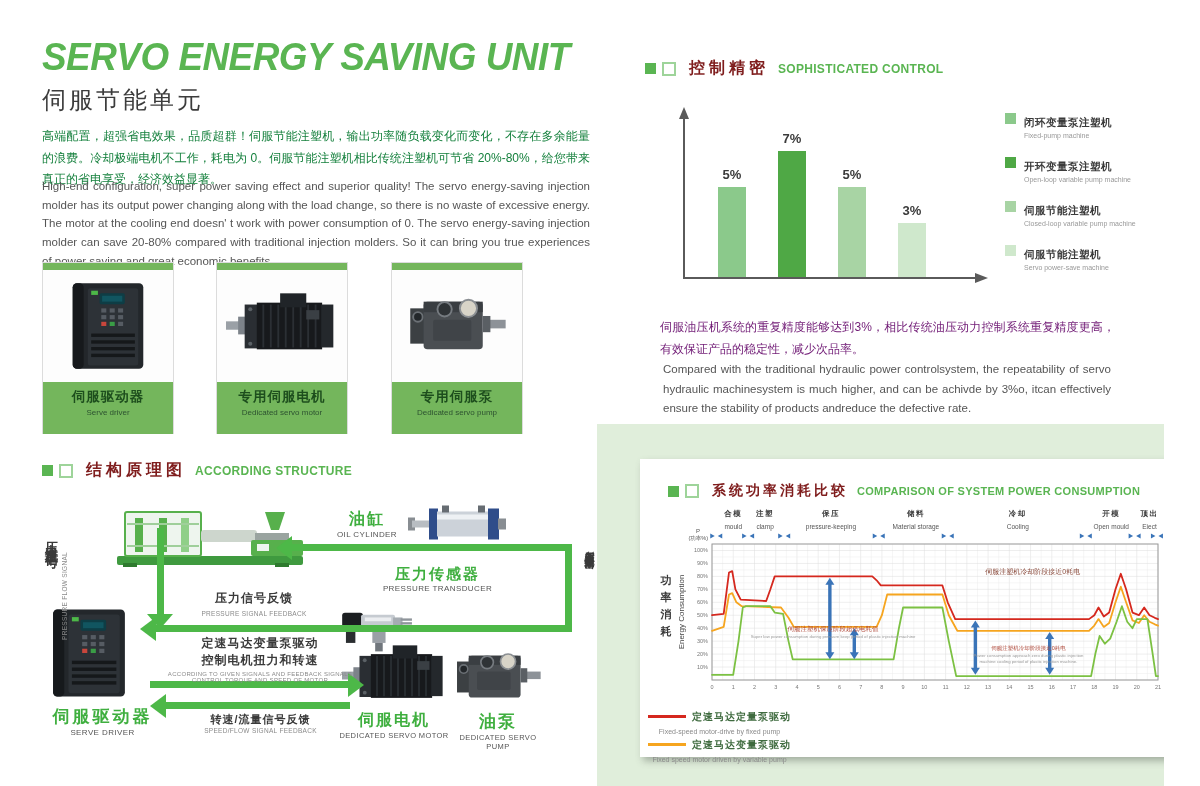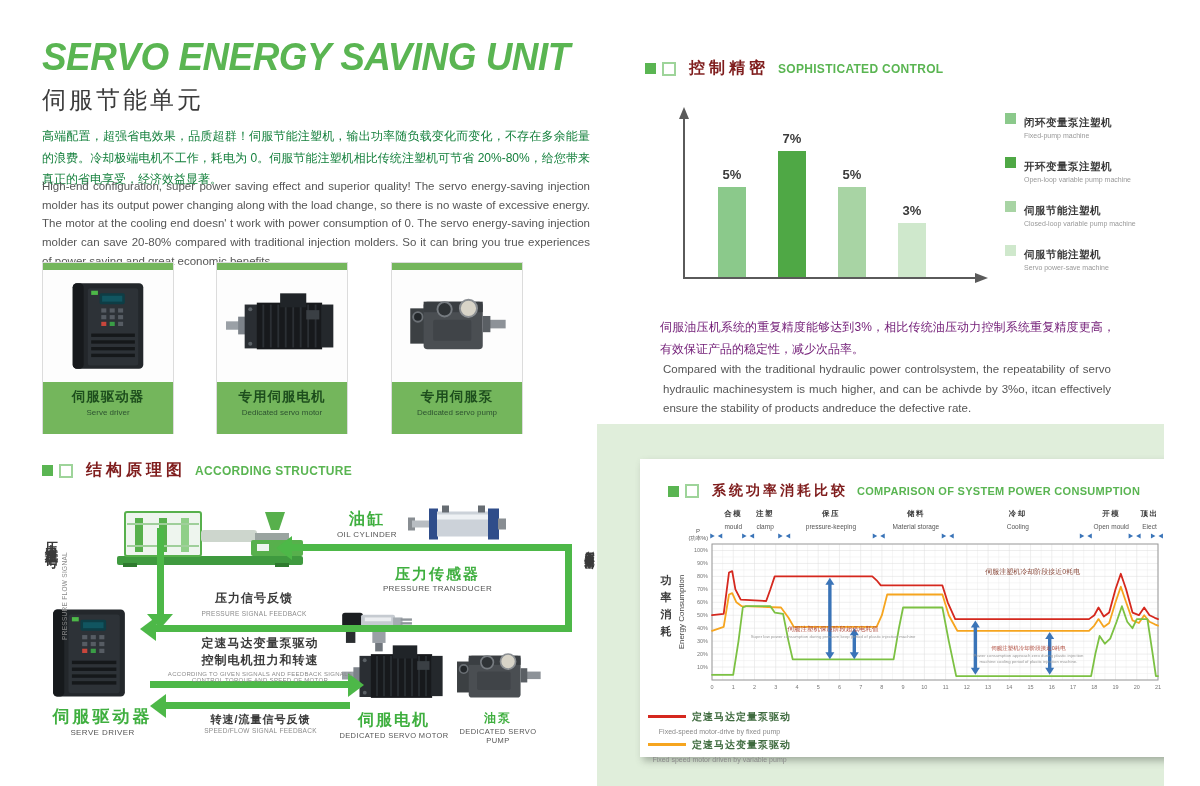--- a/index.html
+++ b/index.html
@@ -280,21 +280,21 @@
       <div class="lab-zh-g" style="font-size:17px;letter-spacing:3px;">伺服驱动器</div>
       <div class="lab-en-m">SERVE DRIVER</div>
     </div>
 
     <div class="abs tac" style="left:303px;top:215px;width:122px;">
       <div class="lab-zh-g" style="font-size:16px;">伺服电机</div>
       <div class="lab-en-m" style="font-size:7.5px;">DEDICATED SERVO MOTOR</div>
     </div>
 
     <div class="abs tac" style="left:418px;top:215px;width:100px;">
-      <div class="lab-zh-g" style="font-size:12px;">油泵</div>
+      <div class="lab-zh-g" style="font-size:17px;">油泵</div>
       <div class="lab-en-m" style="font-size:7.5px;">DEDICATED SERVO PUMP</div>
     </div>
   </div>
 
   <div class="abs sec-head" style="left:645px;top:58px;">
     <span class="sq-fill"></span>
     <span class="sq-out"></span>
     <span class="sec-zh">控制精密</span>
     <span class="sec-en">SOPHISTICATED CONTROL</span>
   </div>

